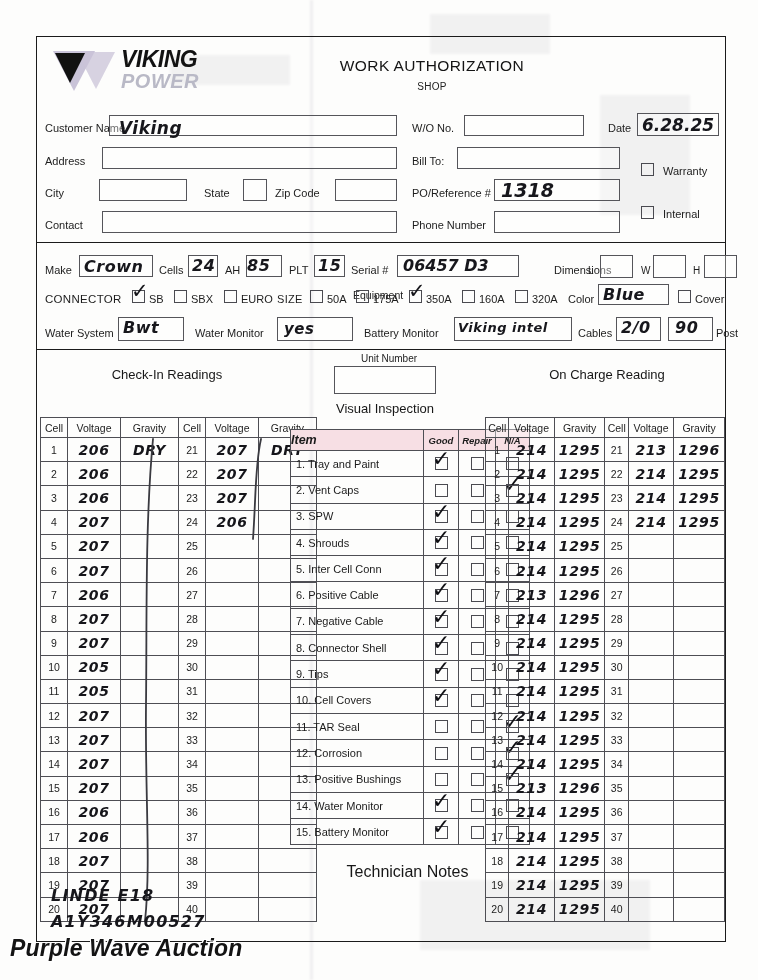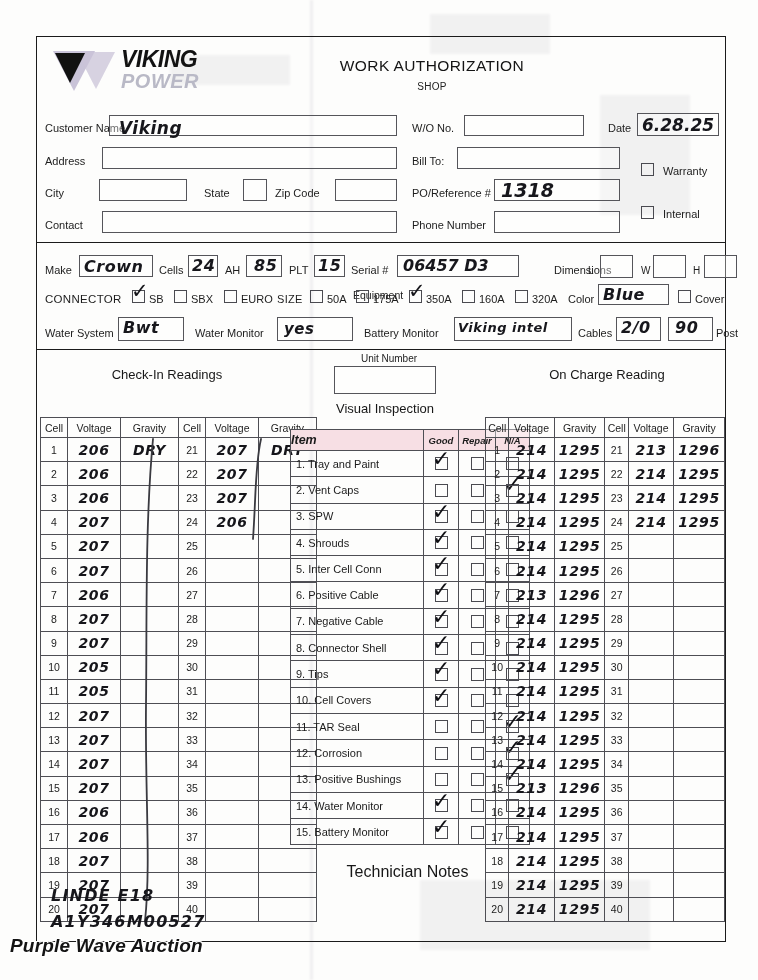--- a/index.html
+++ b/index.html
@@ -132,21 +132,21 @@
 
   
   .note {
     position:absolute; font-family:"DejaVu Sans", sans-serif; font-style:italic;
     font-weight:600; font-size:16px; color:#16161b; letter-spacing:1.2px; white-space:nowrap;
   }
 
   
   #watermark {
     position:absolute; left:10px; top:935px;
-    font-size:19px; font-weight:bold; font-style:italic;
+    font-size:23px; font-weight:bold; font-style:italic;
     color:#141414; letter-spacing:.2px;
     text-shadow: 2px 2px 0 #ffffff, -1px -1px 0 #ffffff, 1px -1px 0 #ffffff, -1px 1px 0 #ffffff;
     font-family:"Liberation Sans", sans-serif;
   }
 </style>
 </head>
 <body>
 
 <div id="page">
 
@@ -230,21 +230,21 @@
     <div class="lbl" style="left:8px;  top:227px;">Make</div>
     <div class="box" style="left:42px; top:218px; width:74px; height:22px;"></div>
     <div class="hw" style="left:47px; top:220px; font-size:16px;">Crown</div>
 
     <div class="lbl" style="left:122px; top:227px;">Cells</div>
     <div class="box" style="left:151px; top:218px; width:30px; height:22px;"></div>
     <div class="hw" style="left:155px; top:219px; font-size:16px;">24</div>
 
     <div class="lbl" style="left:188px; top:227px;">AH</div>
     <div class="box" style="left:209px; top:218px; width:36px; height:22px;"></div>
-    <div class="hw" style="left:217px; top:219px; font-size:16px;">85</div>
+    <div class="hw" style="left:210px; top:219px; font-size:16px;">85</div>
 
     <div class="lbl" style="left:252px; top:227px;">PLT</div>
     <div class="box" style="left:277px; top:218px; width:31px; height:22px;"></div>
     <div class="hw" style="left:281px; top:219px; font-size:16px;">15</div>
 
     <div class="lbl" style="left:314px; top:227px;">Serial #</div>
     <div class="box" style="left:360px; top:218px; width:122px; height:22px;"></div>
     <div class="hw" style="left:366px; top:219px; font-size:16px; letter-spacing:0px;">06457 D3</div>
 
     <div class="lbl" style="left:517px; top:227px;">Dimensions</div>

